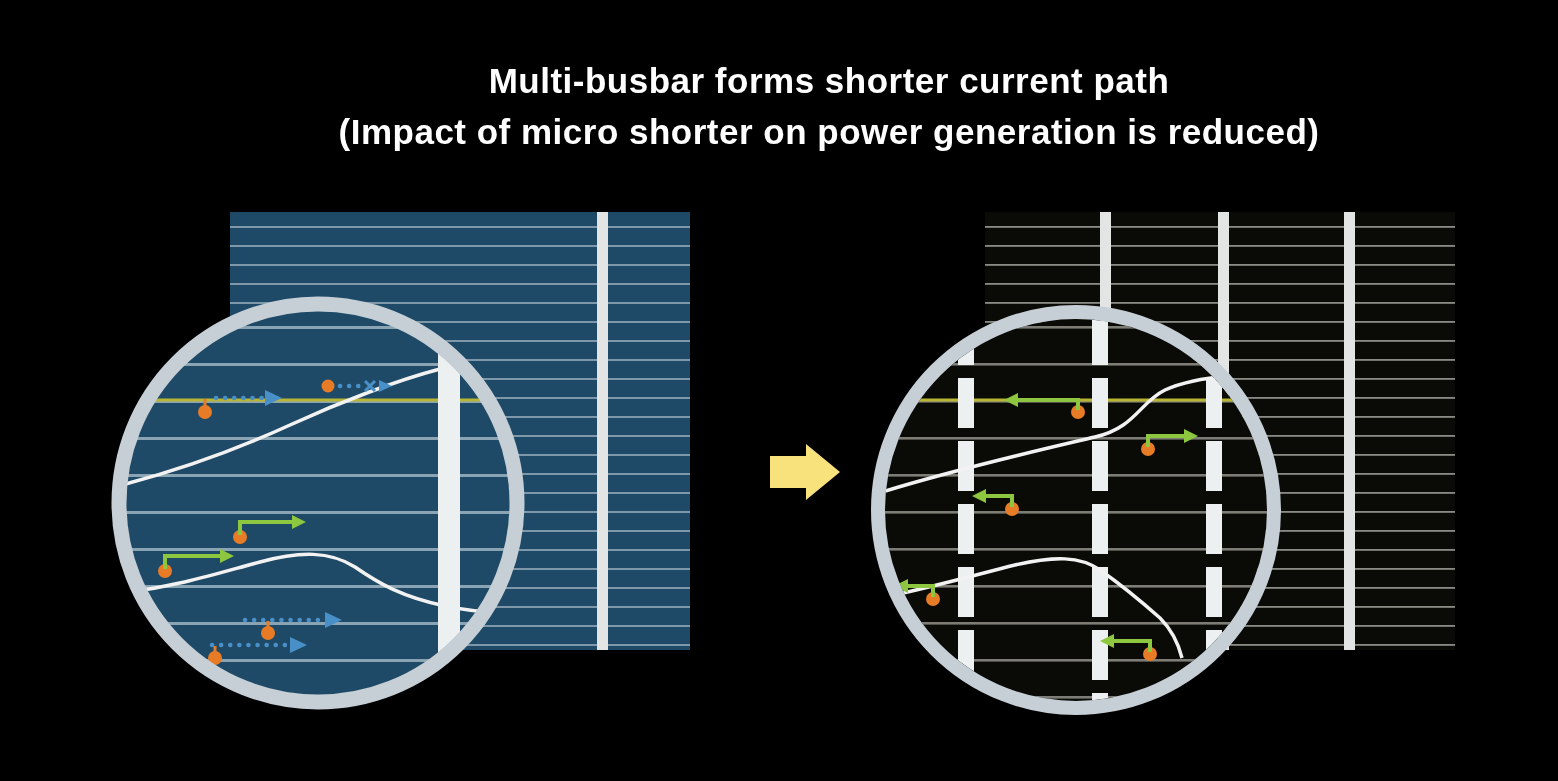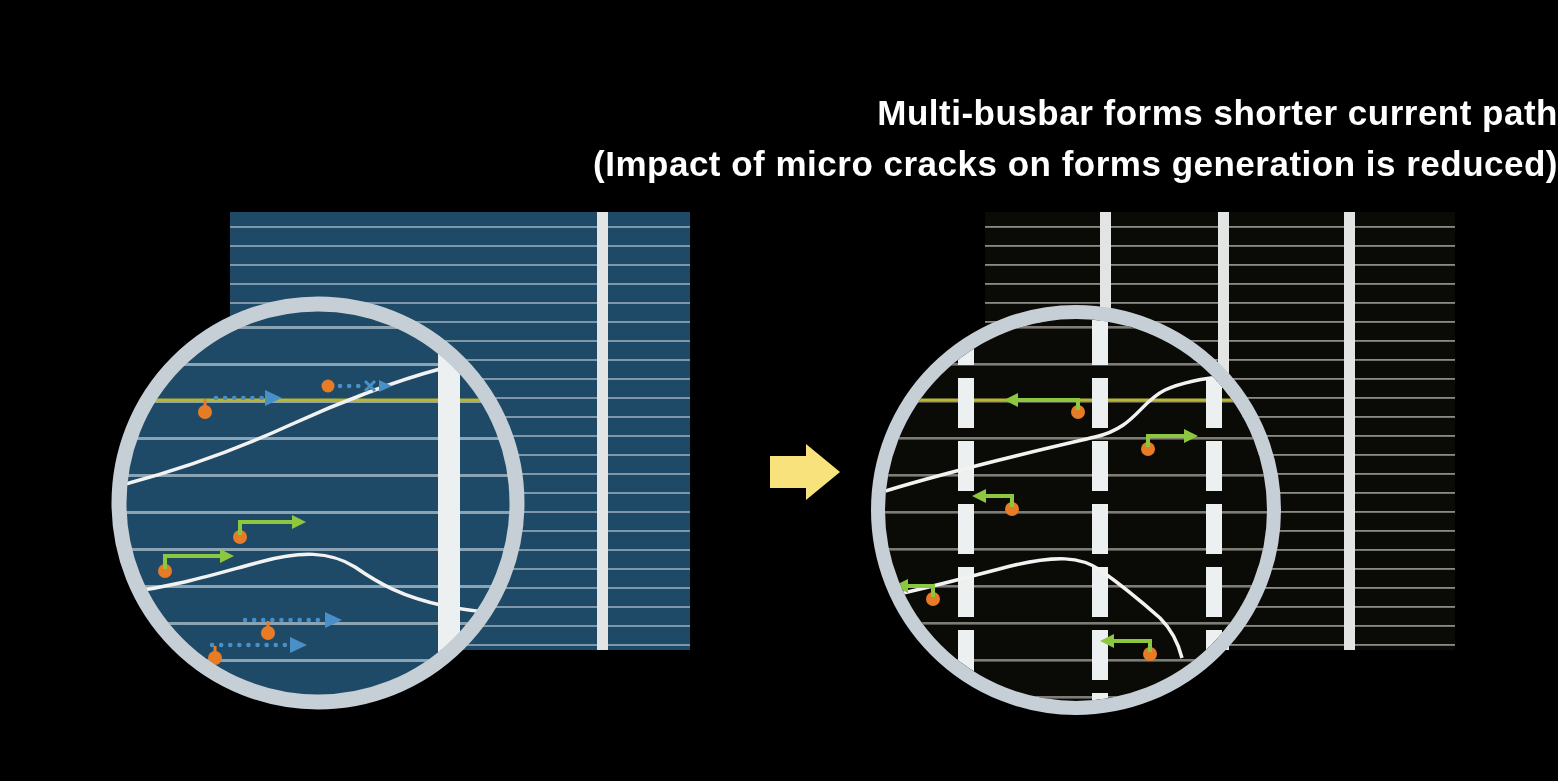--- a/index.html
+++ b/index.html
@@ -23,35 +23,34 @@
   }
   html,body{margin:0;padding:0;}
   body{
     background:var(--background);
     font-family:"Liberation Sans", sans-serif;
     width:1558px;height:781px;overflow:hidden;
   }
   .stage{position:relative;width:1558px;height:781px;background:var(--background);}
   .title{
     position:absolute;top:56px;left:100px;right:0;
-    text-align:right;color:var(--title-text);
+    text-align:center;color:var(--title-text);
     font-weight:700;font-size:35px;line-height:1.45;
     letter-spacing:0.5px;
-    margin-top:32px;
   }
   svg.diagram{position:absolute;left:0;top:0;}
 </style>
 </head>
 <body>
 
 <div class="stage">
 
   <div class="title">
     <div>Multi-busbar forms shorter current path</div>
-    <div>(Impact of micro cracks on forms generation is reduced)</div>
+    <div>(Impact of micro shorter on power generation is reduced)</div>
   </div>
 
   <svg class="diagram" width="1558" height="781" viewBox="0 0 1558 781">
     <defs>
       <pattern id="fingersBlue" patternUnits="userSpaceOnUse" width="20" height="19">
         <rect width="20" height="19" fill="none"></rect>
         <rect y="17" width="20" height="2" fill="var(--finger-blue)"></rect>
       </pattern>
       <pattern id="fingersBlueZoom" patternUnits="userSpaceOnUse" width="20" height="37">
         <rect width="20" height="37" fill="none"></rect>

